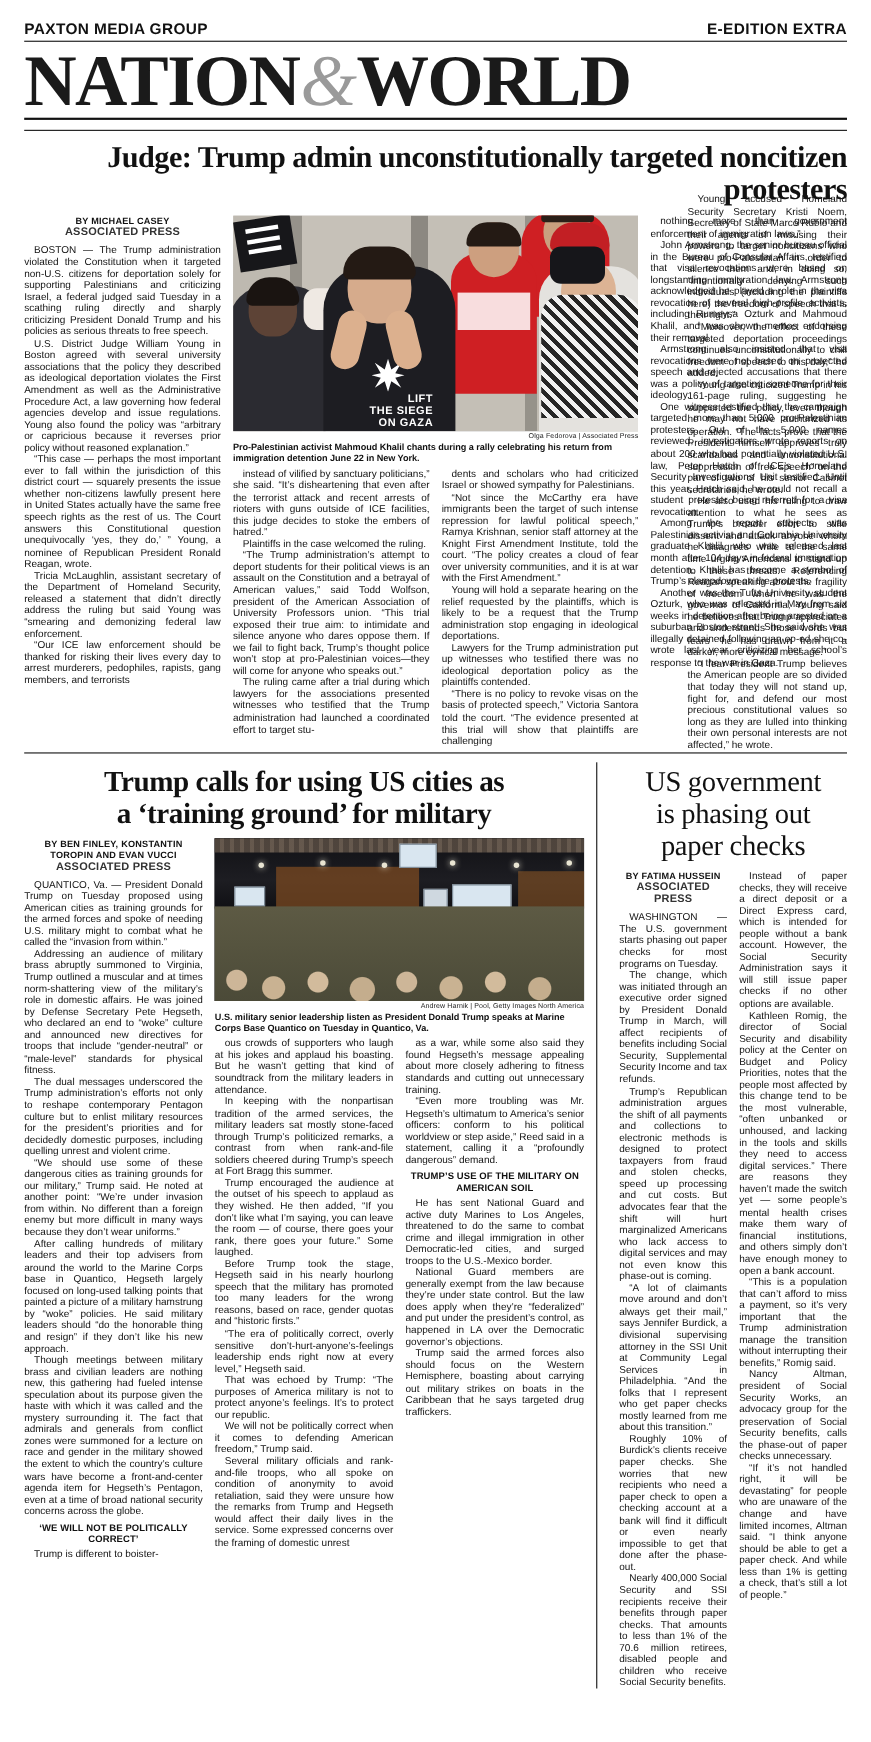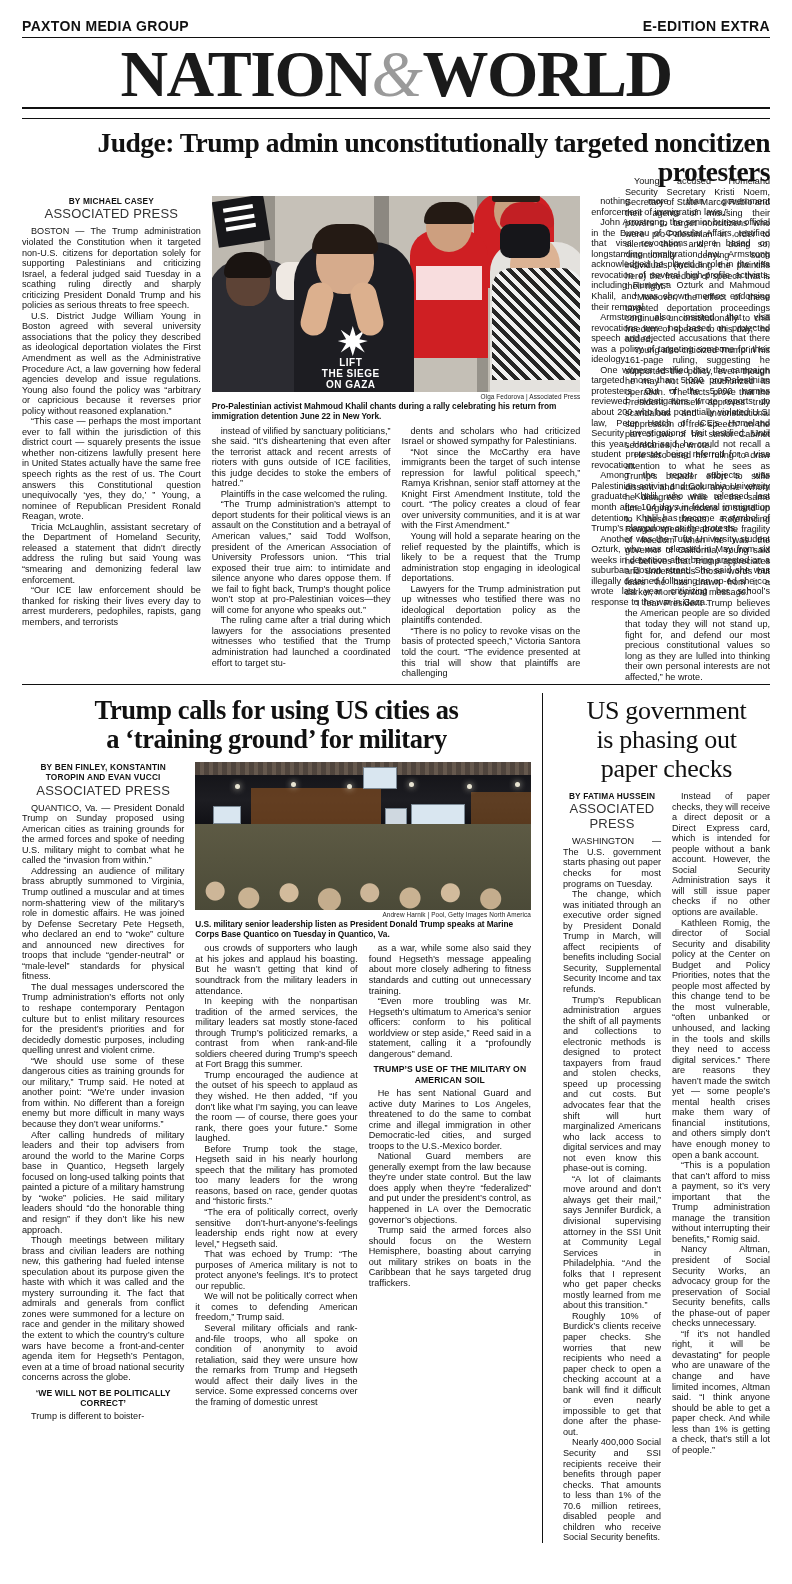--- a/index.html
+++ b/index.html
@@ -37,21 +37,20 @@
     font-weight: bold;
     font-size: 14px;
     letter-spacing: 0.35px;
     text-transform: uppercase;
     color: #111;
   }
   .flag {
     margin: 6px 22px 0 22px;
     border-bottom: 2.2px solid #111;
     padding-bottom: 2px;
-    text-align: center;
   }
   .flag-title {
     font-family: "Liberation Serif", serif;
     font-weight: bold;
     font-size: 66px;
     line-height: 0.92;
     letter-spacing: -1.5px;
     color: #1a1a1a;
     white-space: nowrap;
   }
@@ -83,24 +82,25 @@
   .byline .b-name {
     display: block;
     font-weight: bold;
     font-size: 8.3px;
     letter-spacing: 0.2px;
     line-height: 1.25;
     text-transform: uppercase;
   }
   .byline .b-org {
     display: block;
-    font-size: 13px;
+    font-size: 10px;
     letter-spacing: 0.2px;
     color: #333;
     text-transform: uppercase;
+    font-weight: bold;
   }
 
   .cols-1 {
     display: grid;
     grid-template-columns: 1fr 1fr 1fr 1fr;
     column-gap: 11px;
   }
   .col { position: relative; }
   p.bt {
     font-family: Liberation Sans, sans-serif;
@@ -158,21 +158,21 @@
   .ph1 .sign { position:absolute; left:3px; top:2px; width:52px; height:46px; background:#17171a; transform: rotate(-9deg); }
   .ph1 .sign:after{content:""; position:absolute; left:10px; top:8px; width:30px; height:4px; background:#fff; box-shadow:0 10px 0 #fff, 0 19px 0 #fff;}
   .ph1 .p-man-l { position:absolute; left:-4px; bottom:0; width:88px; height:132px; background:#2b2b31; border-radius:34px 30px 0 0;}
   .ph1 .p-head-l { position:absolute; left:14px; bottom:86px; width:44px; height:50px; background:#5d4336; border-radius:50% 50% 44% 44%;}
   .ph1 .p-hair-l { position:absolute; left:12px; bottom:114px; width:48px; height:26px; background:#1a1411; border-radius:24px 24px 6px 6px;}
   .ph1 .p-main { position:absolute; left:82px; bottom:0; width:120px; height:150px; background:#1d1d22; border-radius:40px 40px 0 0;}
   .ph1 .p-main-head { position:absolute; left:104px; bottom:98px; width:58px; height:66px; background:#d6ab8c; border-radius:50% 50% 46% 46%;}
   .ph1 .p-main-hair { position:absolute; left:100px; bottom:138px; width:66px; height:30px; background:#241a14; border-radius:33px 33px 8px 8px;}
   .ph1 .hand-a { position:absolute; left:92px; bottom:56px; width:26px; height:54px; background:#dcb08e; border-radius:13px; transform:rotate(14deg);}
   .ph1 .hand-b { position:absolute; left:142px; bottom:56px; width:26px; height:54px; background:#dcb08e; border-radius:13px; transform:rotate(-14deg);}
-  .ph1 .tee-txt { position:absolute; left:96px; bottom:2px; width:86px; text-align:center; color:#fff;
+  .ph1 .tee-txt { position:absolute; left:96px; bottom:2px; width:86px; text-align:right; color:#fff;
       font-family:"Liberation Sans",sans-serif; font-size:10px; font-weight:bold; line-height:11px; letter-spacing:0.5px;}
   .ph1 .starburst { position:absolute; left:126px; bottom:36px; width:30px; height:30px; background:#fff;
       clip-path: polygon(50% 0,60% 33%,90% 12%,72% 44%,100% 50%,72% 58%,90% 88%,60% 68%,50% 100%,40% 68%,10% 88%,28% 58%,0 50%,28% 44%,10% 12%,40% 33%);}
   .ph1 .p-mask { position:absolute; left:64px; bottom:92px; width:42px; height:38px; background:#efe9e3; border-radius:12px;}
   .ph1 .p-red { position:absolute; left:198px; bottom:34px; width:78px; height:128px; background:#cf1f23; border-radius:26px 26px 0 0;}
   .ph1 .p-red-head { position:absolute; left:214px; bottom:140px; width:46px; height:50px; background:#cd9f7f; border-radius:50%;}
   .ph1 .p-red-hair { position:absolute; left:212px; bottom:168px; width:50px; height:22px; background:#241a14; border-radius:25px 25px 4px 4px;}
   .ph1 .p-red-txt { position:absolute; left:204px; bottom:92px; width:66px; height:34px; background:#fff; opacity:.85;}
   .ph1 .p-right { position:absolute; right:-6px; bottom:0; width:96px; height:150px; background:#e4e2de; border-radius:30px 30px 0 0;}
   .ph1 .p-right-head { position:absolute; right:20px; bottom:98px; width:50px; height:58px; background:#dcb394; border-radius:50%;}
@@ -365,21 +365,21 @@
         <span>a ‘training ground’ for military</span>
       </div>
 
       <div class="cols-3">
 
         <div class="col">
           <div class="byline">
             <span class="b-name">BY BEN FINLEY, KONSTANTIN TOROPIN AND EVAN VUCCI</span>
             <span class="b-org">ASSOCIATED PRESS</span>
           </div>
-          <p class="bt">QUANTICO, Va. — President Donald Trump on Sunday proposed using American cities as training grounds for the armed forces and spoke of needing U.S. military might to combat what he called the “invasion from within.”</p>
+          <p class="bt">QUANTICO, Va. — President Donald Trump on Tuesday proposed using American cities as training grounds for the armed forces and spoke of needing U.S. military might to combat what he called the “invasion from within.”</p>
           <p class="bt">Addressing an audience of military brass abruptly summoned to Virginia, Trump outlined a muscular and at times norm-shattering view of the military’s role in domestic affairs. He was joined by Defense Secretary Pete Hegseth, who declared an end to “woke” culture and announced new directives for troops that include “gender-neutral” or “male-level” standards for physical fitness.</p>
           <p class="bt">The dual messages underscored the Trump administration’s efforts not only to reshape contemporary Pentagon culture but to enlist military resources for the president’s priorities and for decidedly domestic purposes, including quelling unrest and violent crime.</p>
           <p class="bt">“We should use some of these dangerous cities as training grounds for our military,” Trump said. He noted at another point: “We’re under invasion from within. No different than a foreign enemy but more difficult in many ways because they don’t wear uniforms.”</p>
           <p class="bt">After calling hundreds of military leaders and their top advisers from around the world to the Marine Corps base in Quantico, Hegseth largely focused on long-used talking points that painted a picture of a military hamstrung by “woke” policies. He said military leaders should “do the honorable thing and resign” if they don’t like his new approach.</p>
           <p class="bt">Though meetings between military brass and civilian leaders are nothing new, this gathering had fueled intense speculation about its purpose given the haste with which it was called and the mystery surrounding it. The fact that admirals and generals from conflict zones were summoned for a lecture on race and gender in the military showed the extent to which the country’s culture wars have become a front-and-center agenda item for Hegseth’s Pentagon, even at a time of broad national security concerns across the globe.</p>
           <div class="subhd">‘WE WILL NOT BE POLITICALLY CORRECT’</div>
           <p class="bt">Trump is different to boister-</p>
         </div>
 
         <div class="col" style="grid-column: 2 / span 2;">

